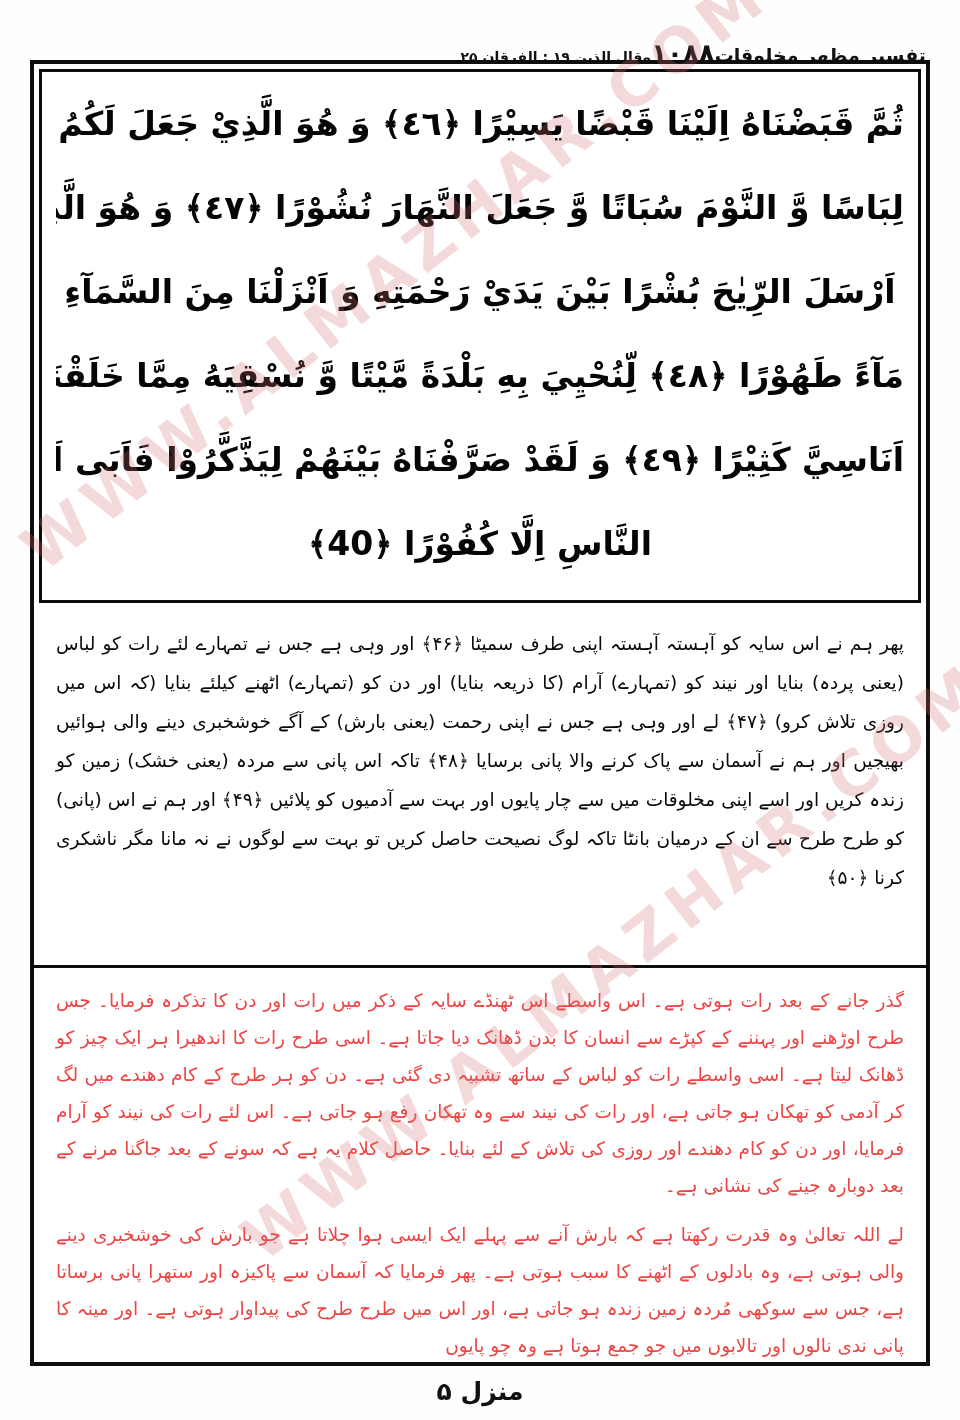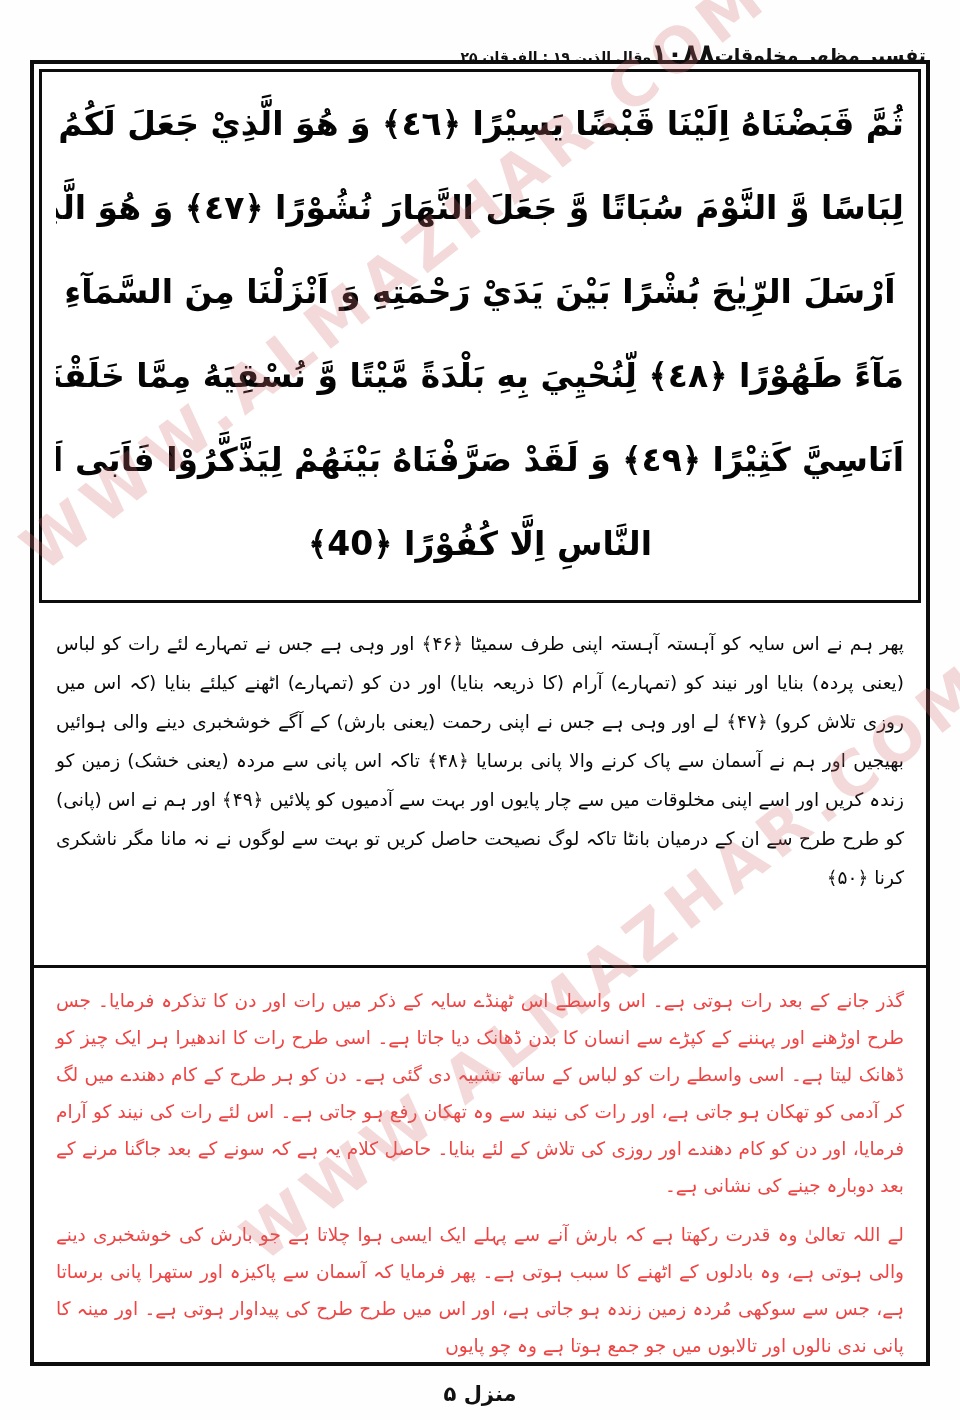--- a/index.html
+++ b/index.html
@@ -90,21 +90,21 @@
     flex:1;
     color:#ef4444;
     overflow:hidden;
   }
   .commentary p + p { margin-top:12px; }
 
   
   .footer {
     position:absolute; bottom:14px; left:0; right:0;
     text-align:center;
-    font-size:21px; font-weight:bold;
+    font-size:25px; font-weight:bold;
     z-index:2;
   }
 </style>
 </head>
 <body>
 
 <div class="page">
 
   <div class="watermark wm1">WWW.ALMAZHAR.COM</div>
   <div class="watermark wm2">WWW.ALMAZHAR.COM</div>

